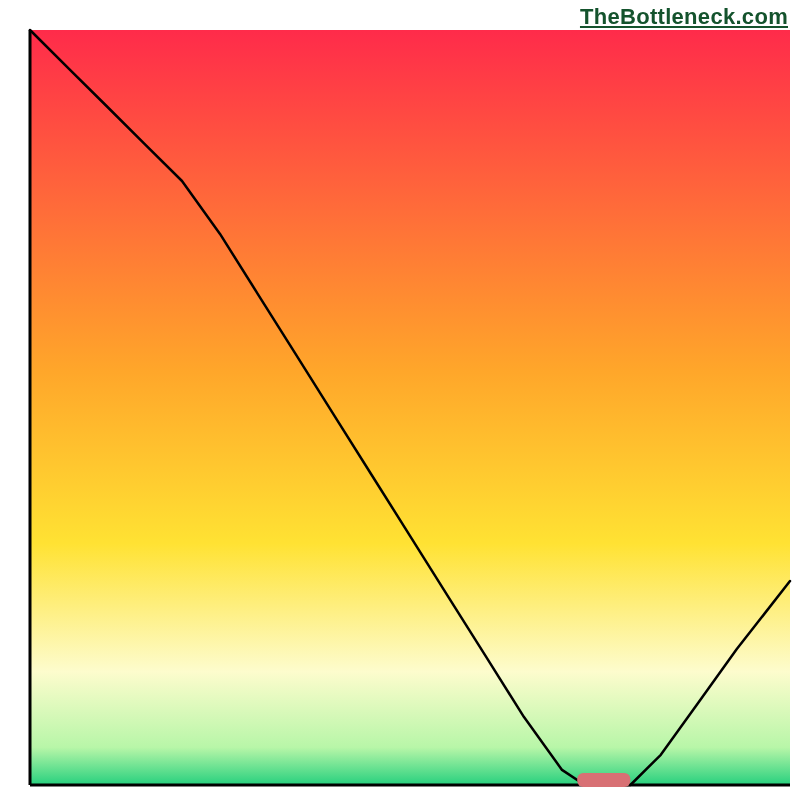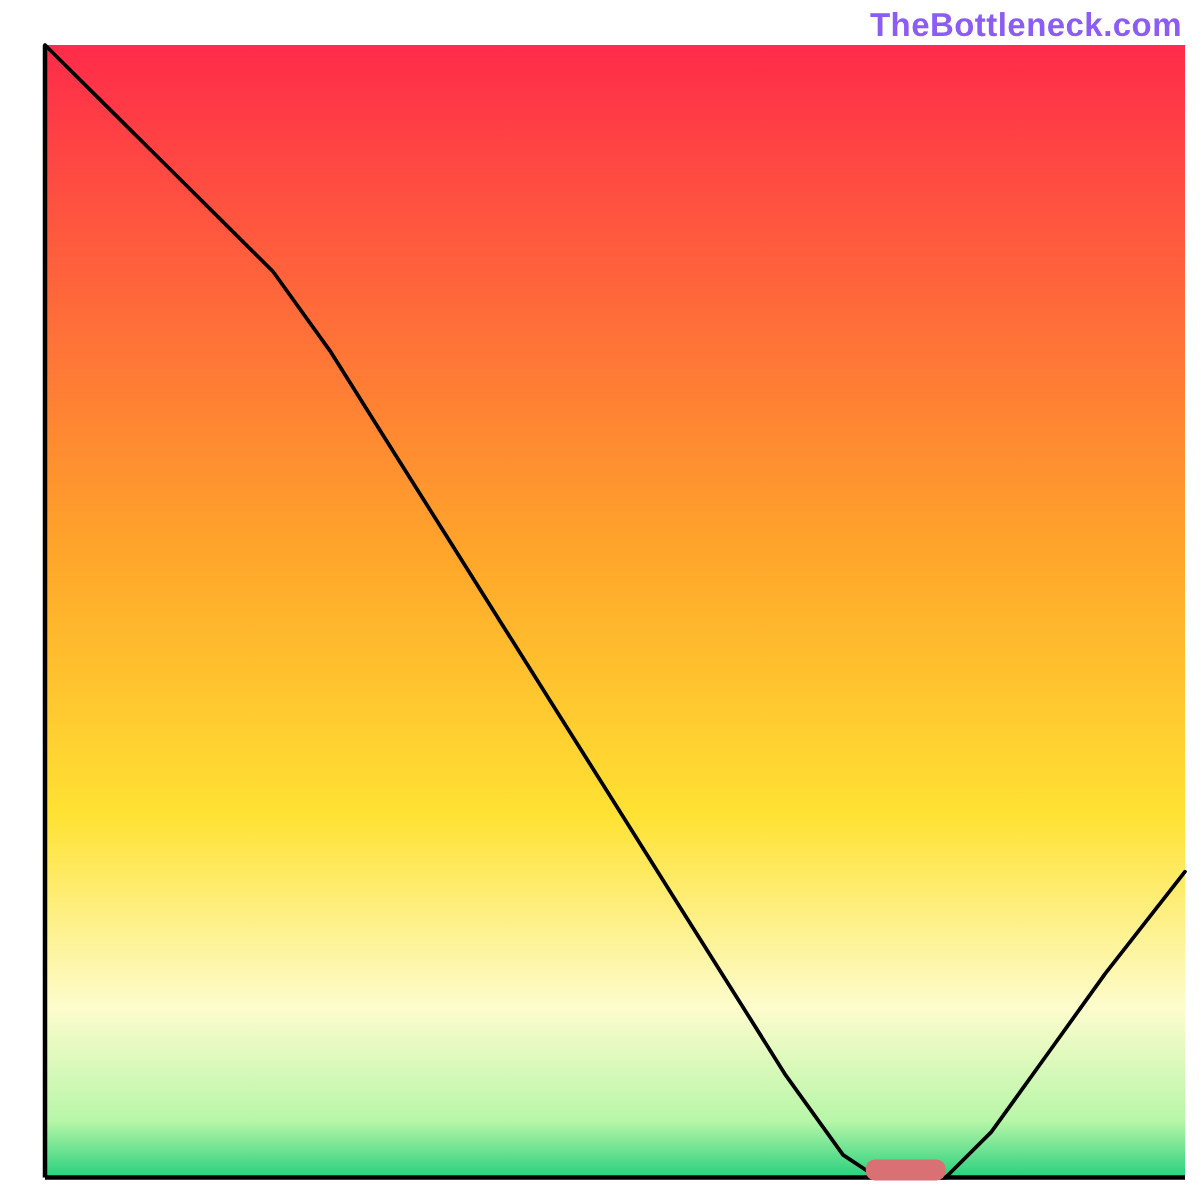--- a/index.html
+++ b/index.html
@@ -14,22 +14,23 @@
     position: relative;
     width: 800px;
     height: 800px;
   }
   .watermark {
     position: absolute;
     top: 4px;
     right: 12px;
     font-size: 22px;
     font-weight: 600;
-    color: #8b5cf6;
+    color: #14532d;
     letter-spacing: 0.3px;
+    text-decoration: underline;
   }
   svg.chart {
     position: absolute;
     left: 0;
     top: 0;
   }
 </style>
 </head>
 <body>
 <div class="container">

